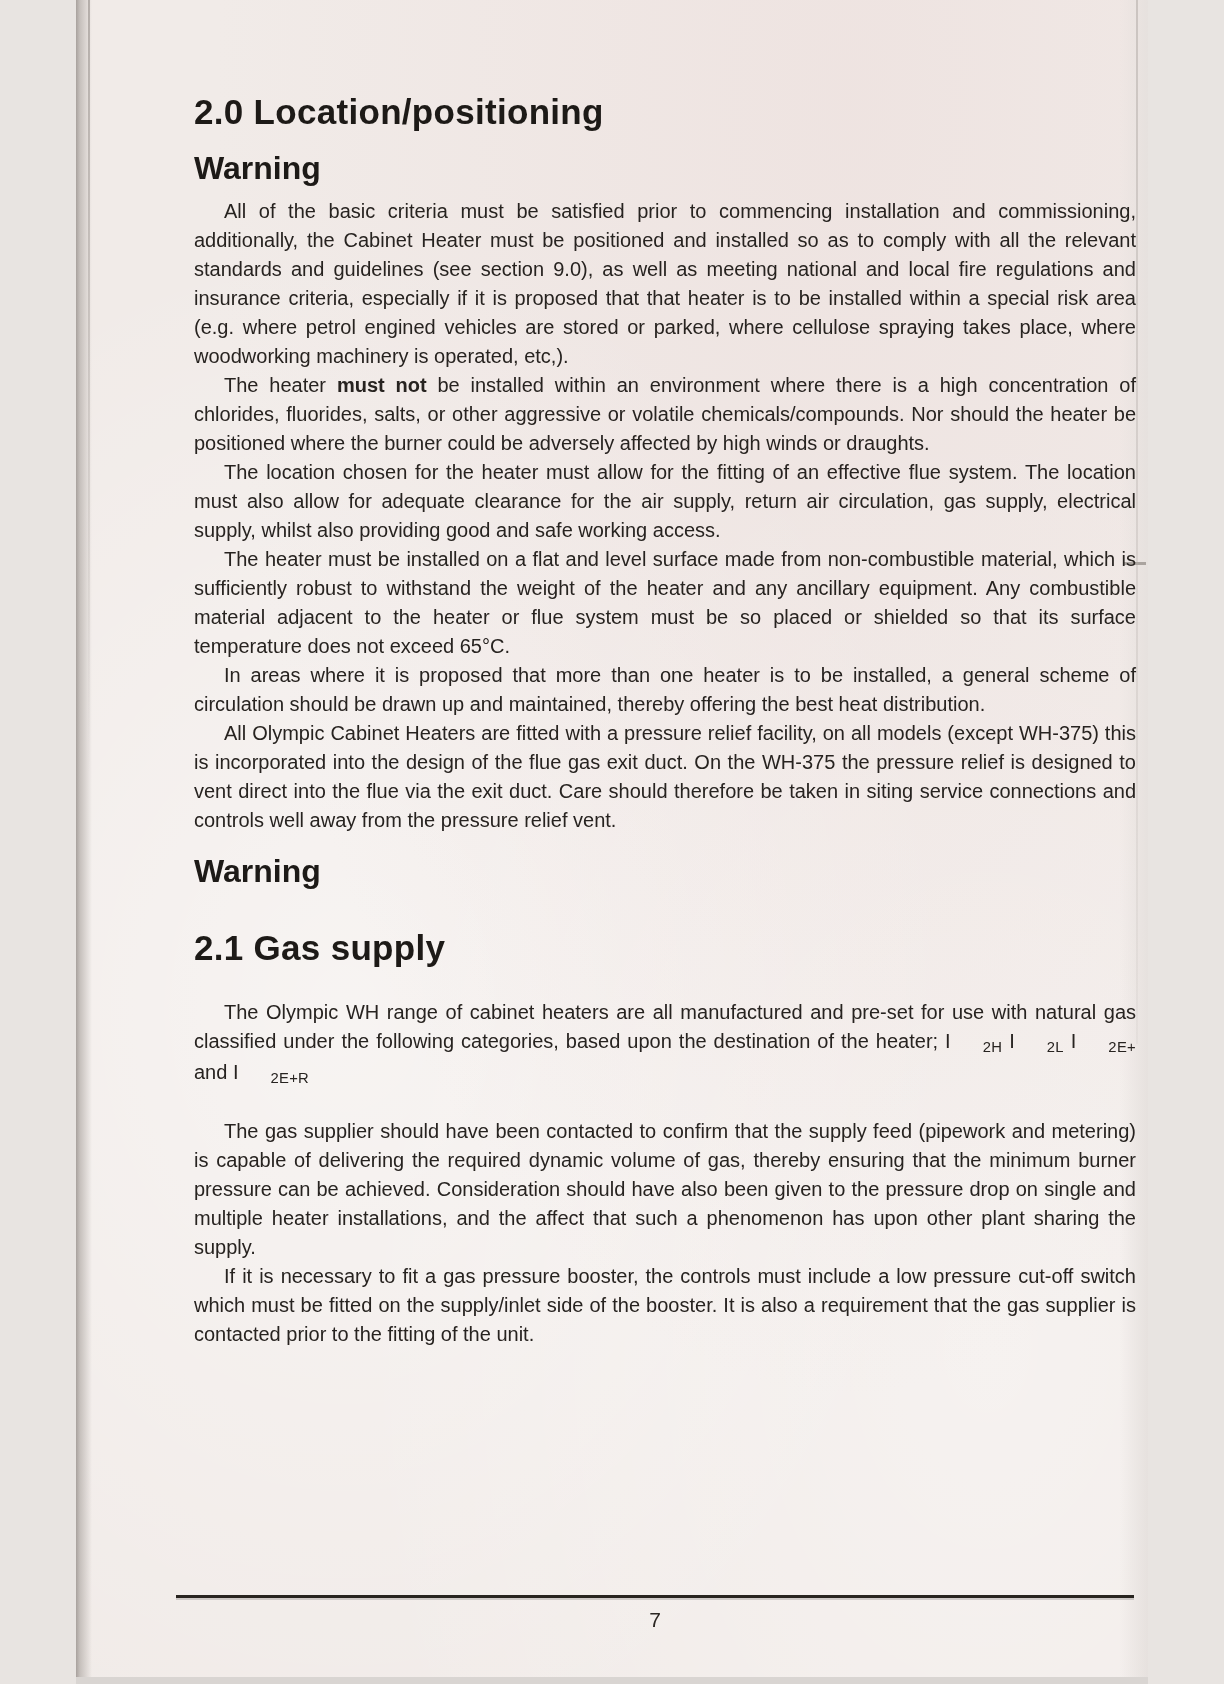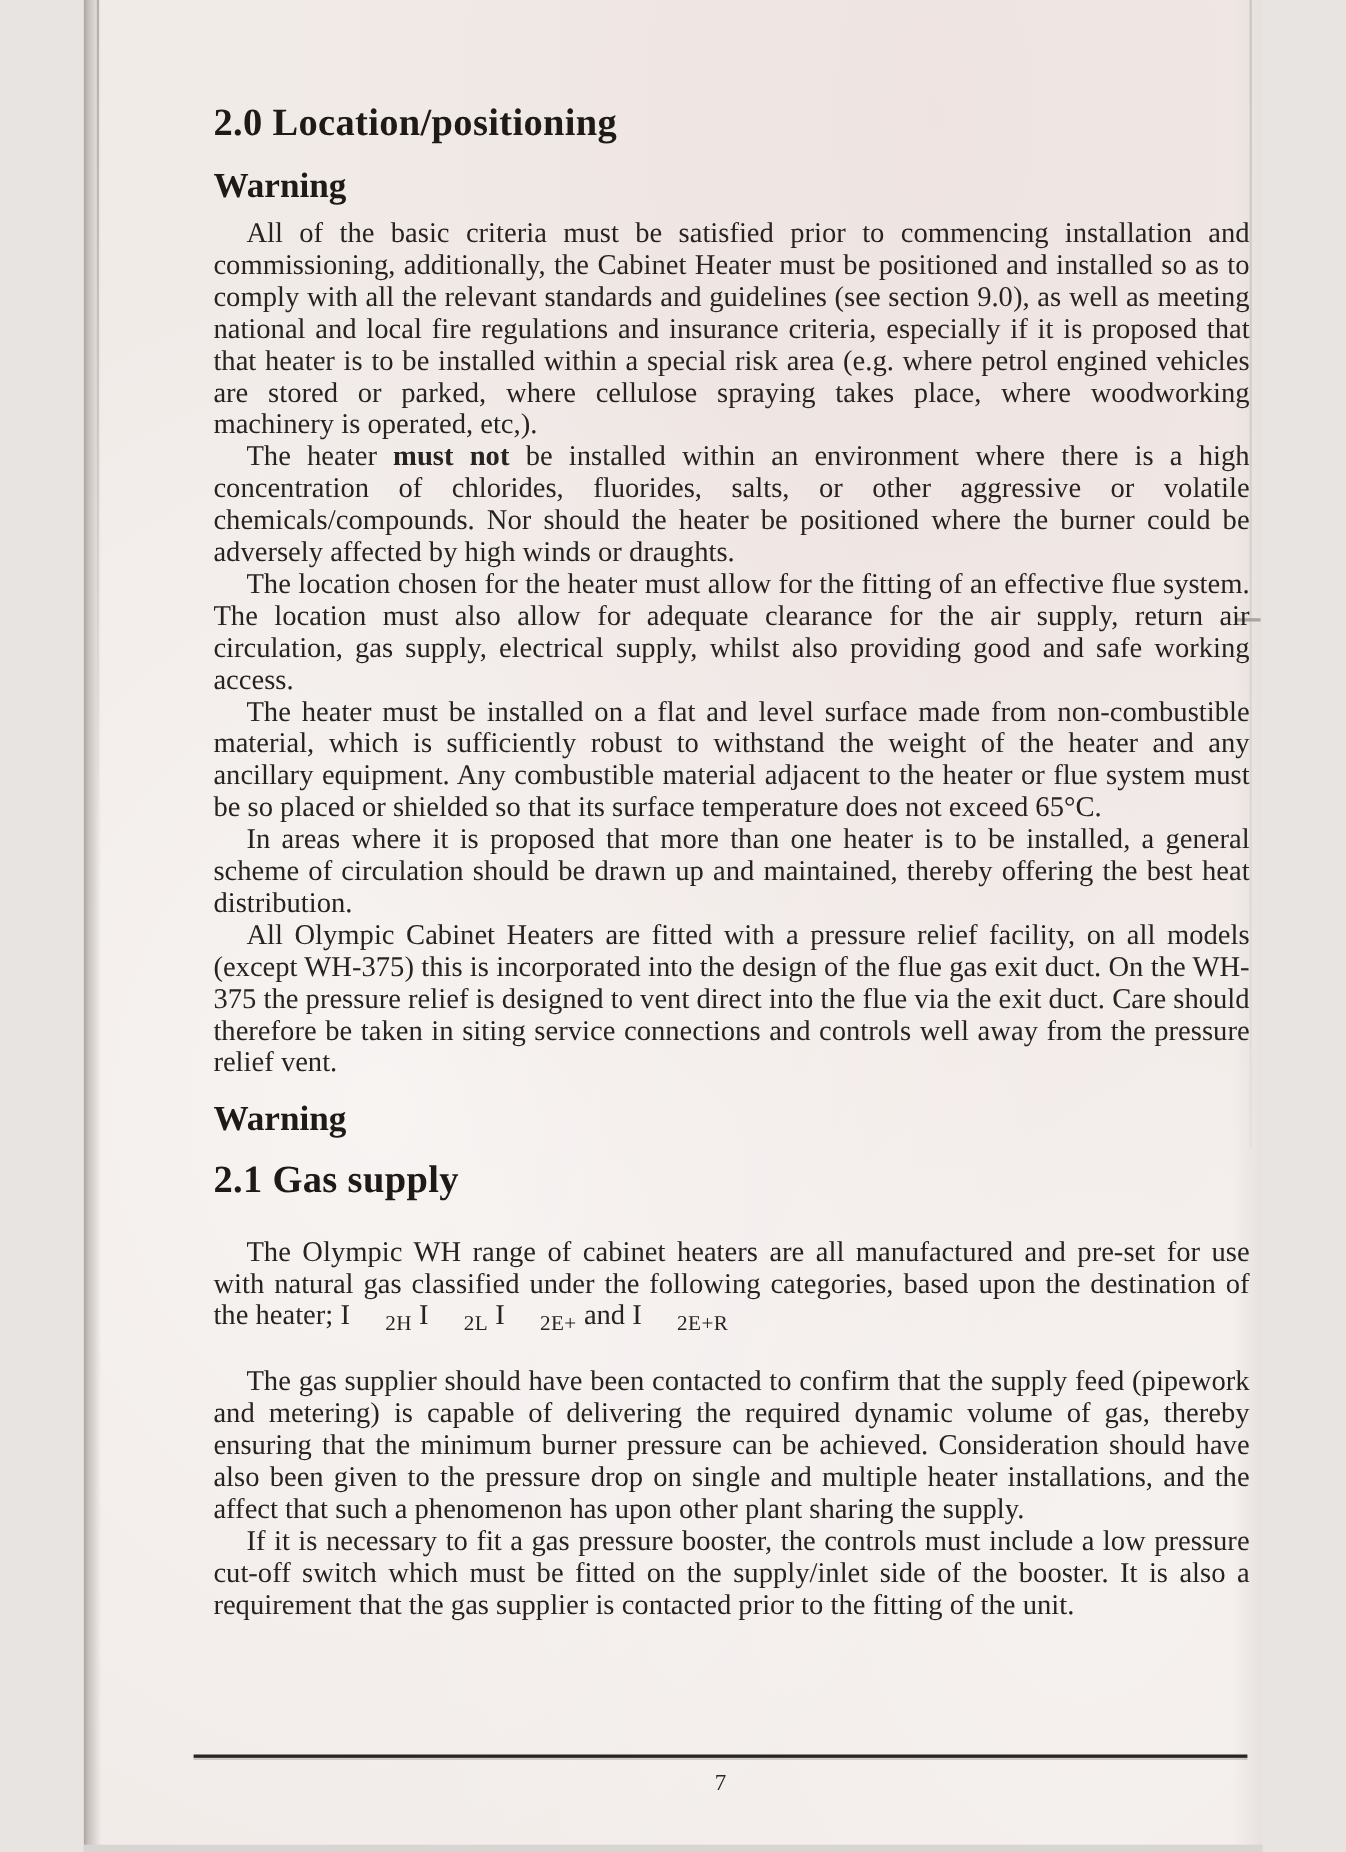--- a/index.html
+++ b/index.html
@@ -2,21 +2,21 @@
 <html><head>
 <meta charset="utf-8">
 <style>
   html, body { margin: 0; padding: 0; background: #e8e4e1; }
   .page {
     position: relative;
     width: 1072px;
     height: 1684px;
     margin: 0 auto;
     overflow: hidden;
-    font-family: Liberation Serif, serif;
+    font-family: Liberation Sans, sans-serif;
     color: #272320;
     background:
       radial-gradient(ellipse at 72% 6%, rgba(234,216,214,0.40), transparent 58%),
       radial-gradient(ellipse at 25% 60%, rgba(255,255,255,0.45), transparent 55%),
       radial-gradient(ellipse at 85% 80%, rgba(255,255,255,0.35), transparent 50%),
       #f1ebe8;
   }
   
   .edge-left {
     position: absolute; left: 0; top: 0; bottom: 0; width: 18px;
@@ -49,29 +49,29 @@
     top: 92px;
     width: 942px;
   }
   .section-heading {
     font-size: 35px;
     font-weight: bold;
     letter-spacing: 0.3px;
     margin: 0 0 16px 0;
     color: #1d1a17;
   }
-  .section-heading.extra-top { margin-top: 18px; margin-bottom: 30px; }
+  .section-heading.extra-top { margin-top: 38px; margin-bottom: 30px; }
   .sub-heading {
     font-size: 32px;
     font-weight: bold;
     margin: 18px 0 10px 0;
     color: #1d1a17;
   }
   .body-para {
-    font-size: 26px;
+    font-size: 20px;
     line-height: 29px;
     margin: 0;
     text-align: justify;
     text-indent: 30px;
     color: #272320;
   }
   .body-para.gap-before { margin-top: 28px; }
   .b { font-weight: bold; }
   .sub {
     font-size: 0.74em;

